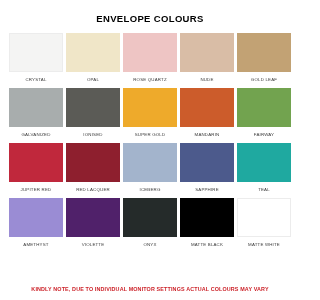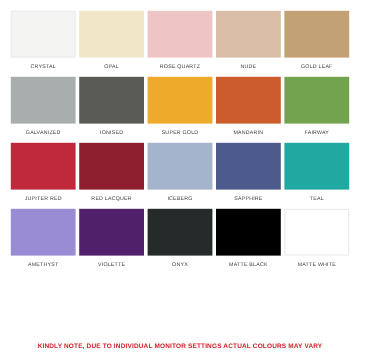--- a/index.html
+++ b/index.html
@@ -74,20 +74,21 @@
     color: #cc2229;
     padding-bottom: 7px;
     line-height: 7px;
   }
 </style>
 </head>
 <body>
 
 <div class="sheet">
 
+  <div class="title">ENVELOPE COLOURS</div>
 
   <div class="grid">
 
     <div class="row">
       <div class="cell">
         <div class="swatch swatch-light" style="background-color: rgb(244, 244, 243);"></div>
         <div class="label">CRYSTAL</div>
       </div>
       <div class="cell">
         <div class="swatch" style="background-color: rgb(240, 230, 200);"></div>

